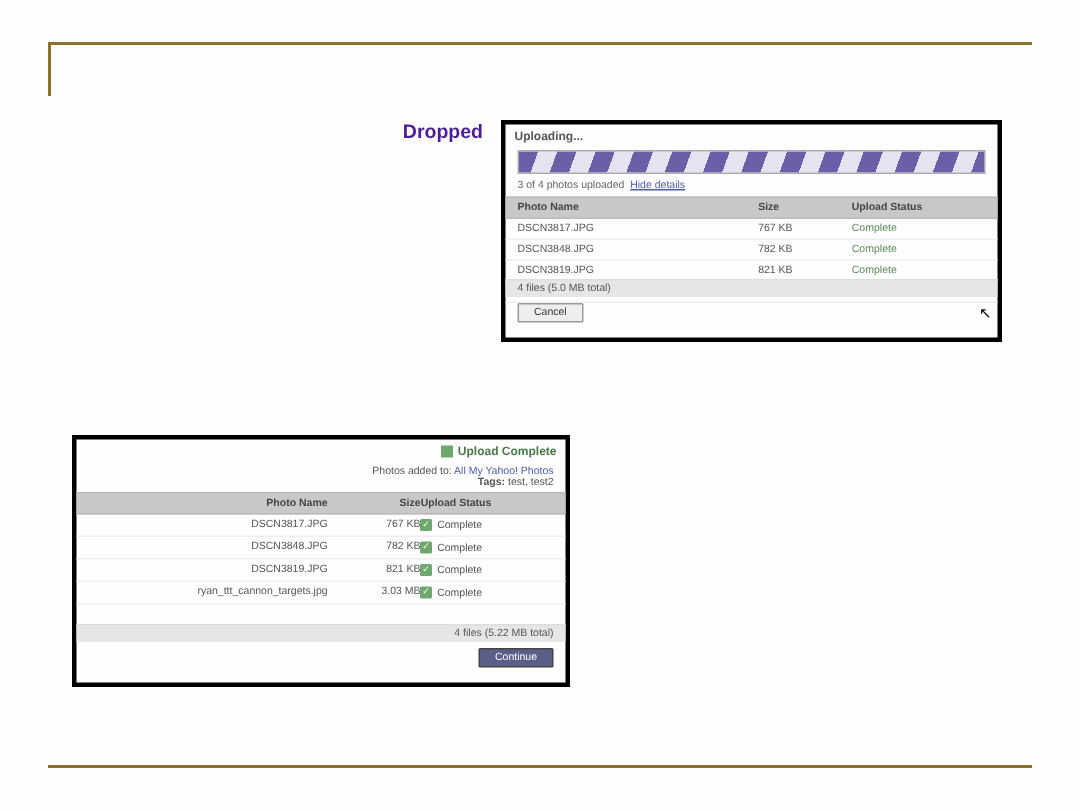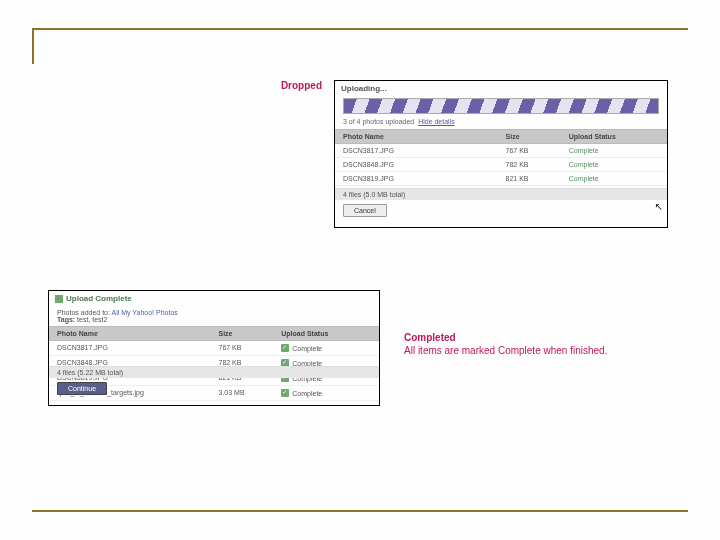--- a/index.html
+++ b/index.html
@@ -2,27 +2,27 @@
 <html><head>
 <meta charset="utf-8">
 <style>
   * { box-sizing: border-box; margin: 0; padding: 0; }
   body { width: 720px; height: 540px; background: #fdfdfd; font-family: Arial, sans-serif; position: relative; }
   .frame { position: absolute; left: 32px; top: 28px; width: 656px; height: 484px; border-top: 2px solid #8b742a; border-bottom: 2px solid #8b742a; }
   .corner { position: absolute; left: 32px; top: 28px; width: 2px; height: 36px; background: #8b742a; }
   .row { display: flex; }
   .row1 { position: absolute; left: 48px; top: 80px; width: 640px; align-items: flex-start; }
   .row2 { position: absolute; left: 48px; top: 290px; width: 640px; align-items: flex-start; }
-  .text-block { font-size: 10px; color: #be185d; line-height: 1.25; }
+  .text-block { font-size: 13px; color: #4c1d95; line-height: 1.25; }
   .text-right { text-align: right; width: 282px; padding-right: 8px; }
   .text-left { text-align: left; width: 300px; padding-left: 24px; }
   .text-block .title { font-weight: bold; display: block; }
-  .shot { border: 1px solid #000000; background: #fefefe; font-size: 7px; color: #555; font-family: Verdana, Arial, sans-serif; }
+  .shot { border: 3px solid #000000; background: #fefefe; font-size: 7px; color: #555; font-family: Verdana, Arial, sans-serif; }
   .shot1 { width: 334px; height: 148px; margin-left: 4px; position: relative; }
-  .shot2 { width: 332px; height: 116px; position: relative; }
+  .shot2 { width: 332px; height: 168px; position: relative; text-align: right; }
   .shot-hdr { padding: 3px 6px; font-size: 8px; }
   .shot-hdr.bold { font-weight: bold; }
   .stripes { height: 16px; margin: 2px 8px 4px 8px; background: repeating-linear-gradient(110deg, #6c5fa8 0 12px, #e6e2f0 12px 24px); border: 1px solid #aaa; }
   .stripes-fill { height: 100%; width: 75%; opacity: 1; }
   .sub { font-size: 7px; padding: 0 8px 4px 8px; color: #666; }
   .sub a { color: #4a5fb0; text-decoration: underline; }
   .tbl { width: calc(100% - 0px); font-size: 7px; }
   .tbl .hdr-row { display: flex; background: #c8c8c8; padding: 3px 8px; font-weight: bold; color: #444; border-top: 1px solid #bbb; border-bottom: 1px solid #bbb; }
   .tbl .row-d { display: flex; padding: 3px 8px; border-bottom: 1px solid #eee; }
   .c-name { flex: 1.8; }
@@ -143,17 +143,13 @@
             <span class="check"></span>
             <span>Complete</span>
           </div>
         </div>
     </div>
     <div class="ftr">
       <div class="ftr-txt">4 files (5.22 MB total)</div>
       <span class="btn">Continue</span>
     </div>
   </div>
-  <div class="text-block text-left" style="padding-top:42px">
-    <span class="title">Completed</span>
-    <span>All items are marked Complete when finished.</span>
-  </div>
 </div>
 
 </body></html>

